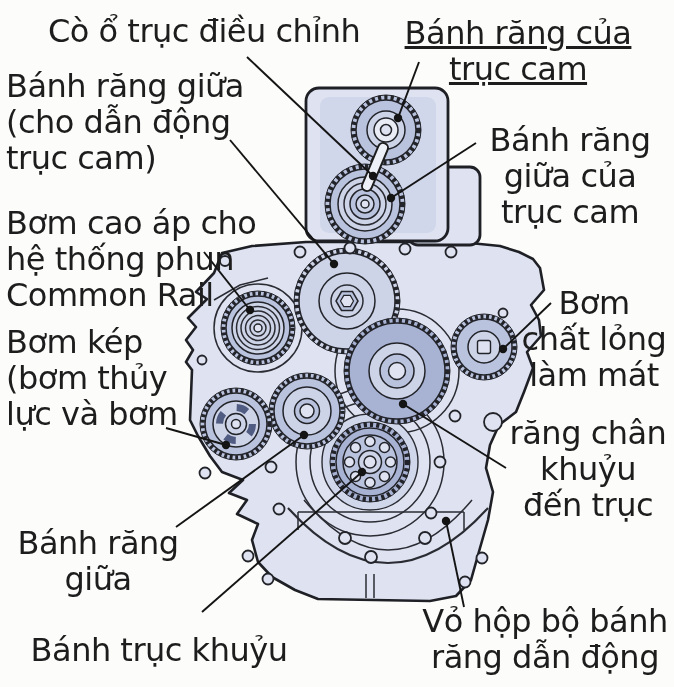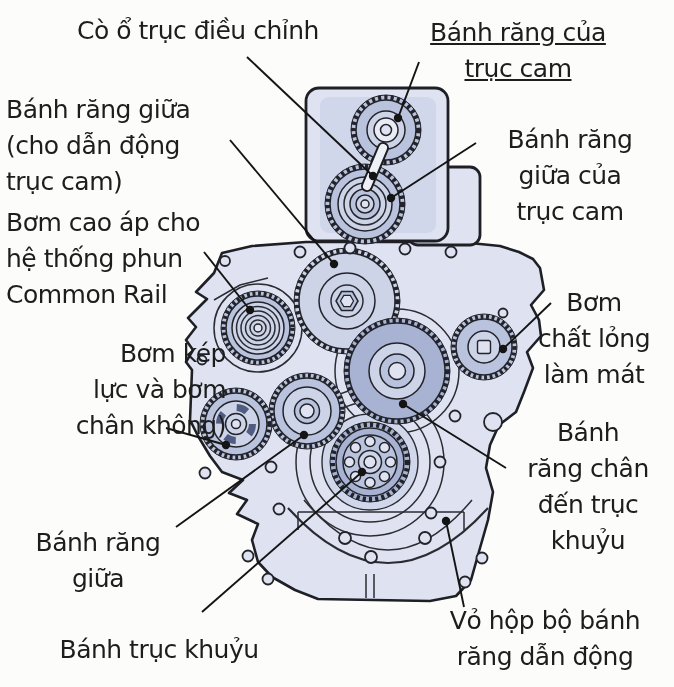--- a/index.html
+++ b/index.html
@@ -4,21 +4,21 @@
 <style>
   :root{
     --paper:#fcfcfa; --body:#dfe3f1; --body2:#d0d7ea;
     --gear-light:#cdd4e8; --gear-mid:#b9c3de; --gear-dark:#a8b3d4;
     --ink:#1d1d1d;
   }
   html,body{margin:0;padding:0;background:var(--paper);}
   .stage{position:relative;width:674px;height:687px;overflow:hidden;background:var(--paper);}
   .stage svg{position:absolute;left:0;top:0;}
   .label{position:absolute;font-family:"DejaVu Sans","Liberation Sans",sans-serif;
-         font-size:25px;line-height:36px;color:var(--ink);letter-spacing:-0.5px;}
+         font-size:32px;line-height:36px;color:var(--ink);letter-spacing:-0.5px;}
   .label.c{text-align:center;}
   .ln{white-space:nowrap;}
   .outline{fill:var(--body);stroke:#1f2026;stroke-width:2.6;stroke-linejoin:round;}
   .boxx{fill:var(--body);stroke:#1f2026;stroke-width:2.8;}
   .rib{fill:none;stroke:#2b2c33;stroke-width:1.5;}
   .bolt{fill:var(--body);stroke:#23242a;stroke-width:1.8;}
   .gb{stroke:#23242a;stroke-width:1;}
   .teeth{fill:none;stroke:#23242a;stroke-width:5;stroke-dasharray:3.2 3.1;}
   .teeth-s{fill:none;stroke:#23242a;stroke-width:4.5;stroke-dasharray:2.9 2.7;}
   .fc{stroke:#23242a;stroke-width:1.5;}
@@ -213,21 +213,21 @@
 
   <div class="label c" style="left:48px;top:13px;width:300px;">
     <div class="ln">Cò ổ trục điều chỉnh</div>
   </div>
 
   <div class="label c" style="left:398px;top:15px;width:240px;text-decoration:underline;">
     <div class="ln">Bánh răng của</div>
     <div class="ln">trục cam</div>
   </div>
 
-  <div class="label" style="left:6px;top:68px;width:250px;margin-top:24px;">
+  <div class="label" style="left:6px;top:68px;width:250px;">
     <div class="ln">Bánh răng giữa</div>
     <div class="ln">(cho dẫn động</div>
     <div class="ln">trục cam)</div>
   </div>
 
   <div class="label c" style="left:486px;top:122px;width:168px;">
     <div class="ln">Bánh răng</div>
     <div class="ln">giữa của</div>
     <div class="ln">trục cam</div>
   </div>
@@ -237,31 +237,30 @@
     <div class="ln">chất lỏng</div>
     <div class="ln">làm mát</div>
   </div>
 
   <div class="label" style="left:6px;top:205px;width:240px;">
     <div class="ln">Bơm cao áp cho</div>
     <div class="ln">hệ thống phun</div>
     <div class="ln">Common Rail</div>
   </div>
 
-  <div class="label" style="left:6px;top:336px;width:220px;text-align:right;">
+  <div class="label" style="left:6px;top:324px;width:220px;">
     <div class="ln">Bơm kép</div>
+    <div class="ln">(bơm thủy</div>
     <div class="ln">lực và bơm</div>
-    <div class="ln">chân không)</div>
   </div>
 
   <div class="label c" style="left:504px;top:415px;width:168px;">
-    <div class="ln">Bánh</div>
     <div class="ln">răng chân</div>
+    <div class="ln">khuỷu</div>
     <div class="ln">đến trục</div>
-    <div class="ln">khuỷu</div>
   </div>
 
   <div class="label c" style="left:10px;top:525px;width:176px;">
     <div class="ln">Bánh răng</div>
     <div class="ln">giữa</div>
   </div>
 
   <div class="label c" style="left:28px;top:632px;width:262px;text-align:center;">
     <div class="ln">Bánh trục khuỷu</div>
   </div>

